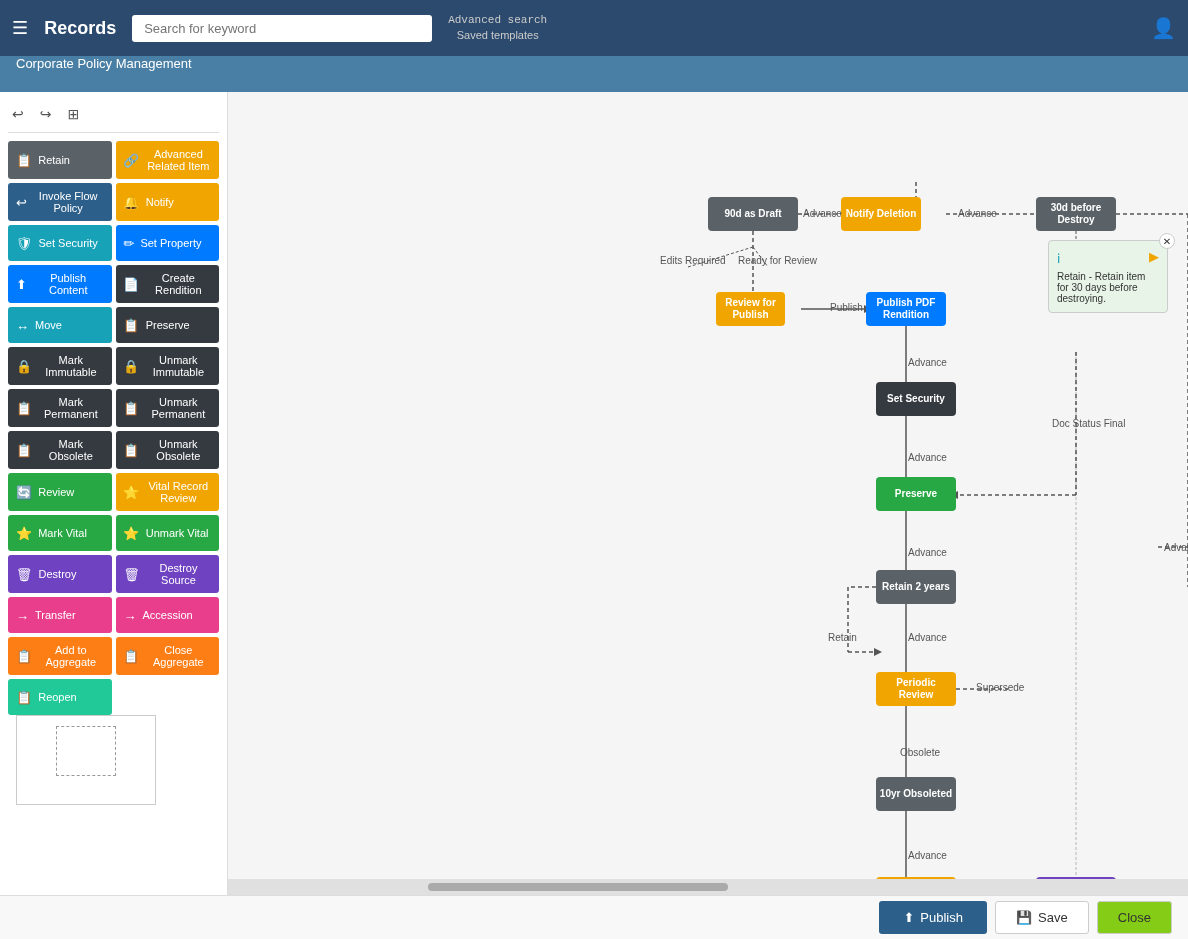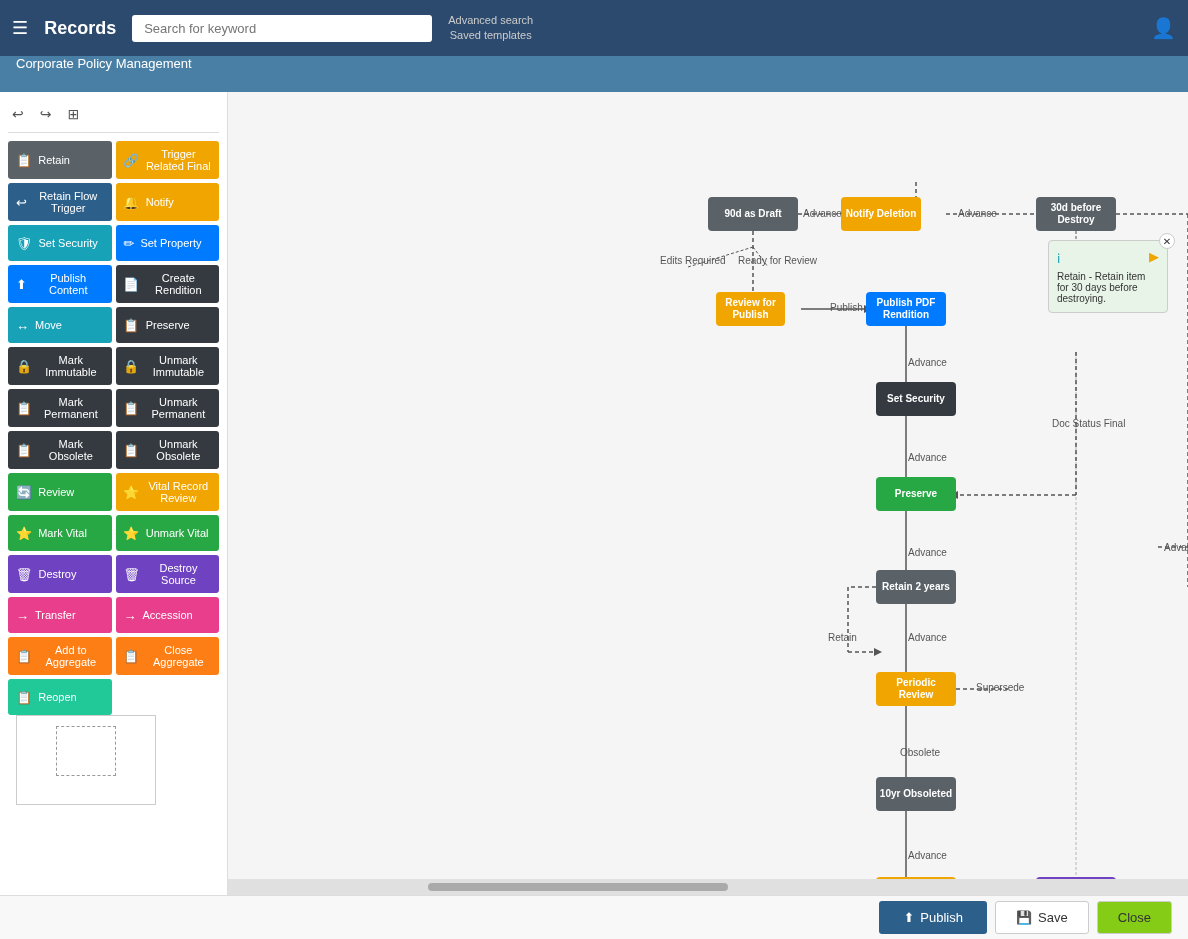--- a/index.html
+++ b/index.html
@@ -59,21 +59,21 @@
 </head>
 <body>
 
 <div class="header">
   <span class="header-menu-icon">☰</span>
   <span class="header-title">Records</span>
   <div class="header-search">
     <input type="text" placeholder="Search for keyword" style="">
   </div>
   <div class="header-advanced">
-    <div style="cursor:pointer; color:#ccc; font-size:11px;">Advanced search</div>
+    <div style="cursor:pointer; color:#ccc; font-size:11px;font-family:Liberation Mono, monospace;">Advanced search</div>
     <div style="cursor:pointer; color:#ccc; font-size:11px;">Saved templates</div>
   </div>
   <div style="flex:1"></div>
   <span class="header-user">👤</span>
 </div>
 
 <div class="breadcrumb">
   <span>Corporate Policy Management</span>
 </div>
 
@@ -85,25 +85,25 @@
       <button title="Redo">↪</button>
       <button title="Tree">⊞</button>
     </div>
     <div class="sidebar-grid" id="sidebar-grid">
     <button class="sidebar-btn" style="background: rgb(90, 98, 104);">
           <span class="btn-icon">📋</span>
           <span>Retain</span>
         </button>
         <button class="sidebar-btn" style="background: rgb(240, 165, 0);">
           <span class="btn-icon">🔗</span>
-          <span>Trigger Related Final</span>
+          <span>Advanced Related Item</span>
         </button>
         <button class="sidebar-btn" style="background: rgb(44, 95, 138);">
           <span class="btn-icon">↩</span>
-          <span>Retain Flow Trigger</span>
+          <span>Invoke Flow Policy</span>
         </button>
         <button class="sidebar-btn" style="background: rgb(240, 165, 0);">
           <span class="btn-icon">🔔</span>
           <span>Notify</span>
         </button>
         <button class="sidebar-btn" style="background: rgb(23, 162, 184);">
           <span class="btn-icon">🛡</span>
           <span>Set Security</span>
         </button>
         <button class="sidebar-btn" style="background: rgb(0, 123, 255);">

